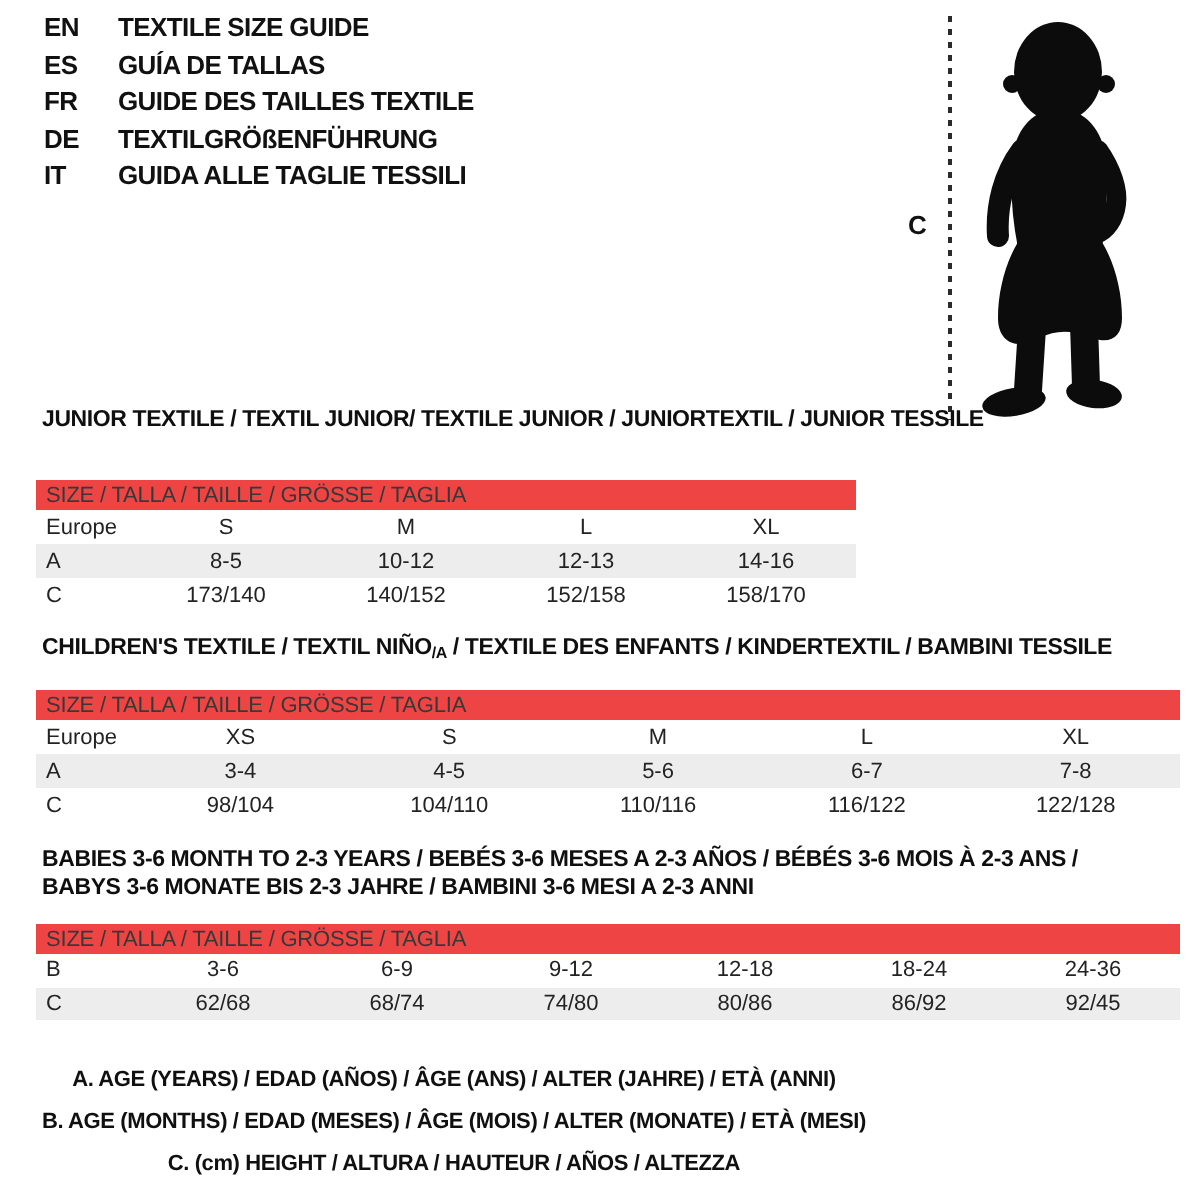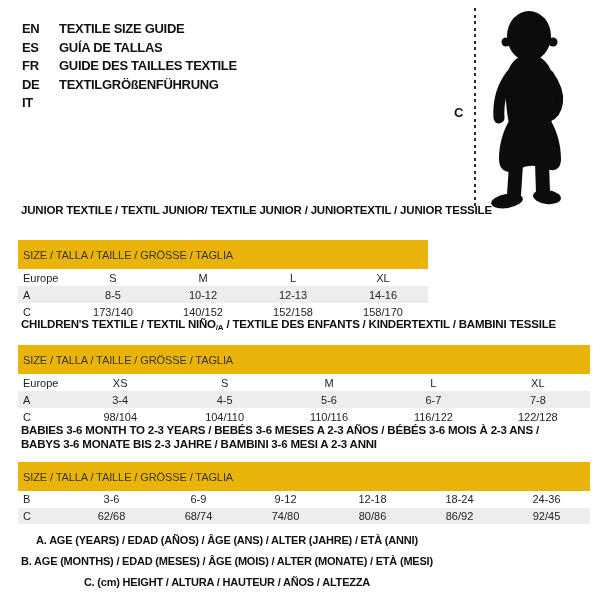--- a/index.html
+++ b/index.html
@@ -7,21 +7,21 @@
   body {
     width: 600px; height: 600px;
     font-family: "Liberation Sans", sans-serif;
     color: #1a1a1a;
     position: relative;
     overflow: hidden;
   }
   .page { position: absolute; inset: 0; width: 600px; height: 600px; background: #fff; }
 
   
-  .lang-block { position: absolute; left: 22px; top: 20px; }
+  .lang-block { position: absolute; left: 22px; top: 5px; }
   .lang-row { display: flex; line-height: 18.5px; }
   .lang-code {
     width: 37px; font-size: 13px; font-weight: bold; letter-spacing: -0.3px; color: #111;
   }
   .lang-label {
     font-size: 13px; font-weight: bold; letter-spacing: -0.3px; color: #111; white-space: nowrap;
   }
 
   
   .figure { position: absolute; left: 440px; top: 0; width: 160px; height: 220px; }
@@ -39,21 +39,21 @@
   .tbl-title {
     position: absolute; left: 21px;
     font-size: 11.5px; font-weight: bold; letter-spacing: -0.2px; color: #0f0f0f;
     white-space: nowrap;
   }
   .tbl-title .sub { font-size: 8px; vertical-align: -2px; }
   .tbl-title.twoline { white-space: normal; line-height: 13.5px; }
 
   .stable { position: absolute; left: 18px; }
   .stable .hbar {
-    height: 29px; background: #eab308;
+    height: 15px; background: #ef4444;
     display: flex; align-items: center;
     font-size: 11px; color: #383838; padding-left: 5px; letter-spacing: -0.1px;
   }
   .trow { display: flex; height: 17px; align-items: center; font-size: 11px; color: #232323; }
   .trow.shaded { background: #ededed; }
   .tlabel { width: 50px; padding-left: 5px; text-align: left; }
   .tcell { flex: 1; text-align: center; }
 
   .t1 { width: 410px; }
   .t2, .t3 { width: 572px; }
@@ -89,20 +89,21 @@
     <div class="lang-row">
       <span class="lang-code">FR</span>
       <span class="lang-label">GUIDE DES TAILLES TEXTILE</span>
     </div>
     <div class="lang-row">
       <span class="lang-code">DE</span>
       <span class="lang-label">TEXTILGRÖßENFÜHRUNG</span>
     </div>
     <div class="lang-row">
       <span class="lang-code">IT</span>
+      <span class="lang-label">GUIDA ALLE TAGLIE TESSILI</span>
     </div>
   </div>
 
   <div class="figure">
     <div class="measure-line"></div>
     <span class="measure-label">C</span>
     <svg class="silhouette" width="90" height="205" viewBox="0 0 90 205" fill="#0c0c0c" stroke="none">
 
       <ellipse cx="43" cy="28" rx="22" ry="25"></ellipse>
 

